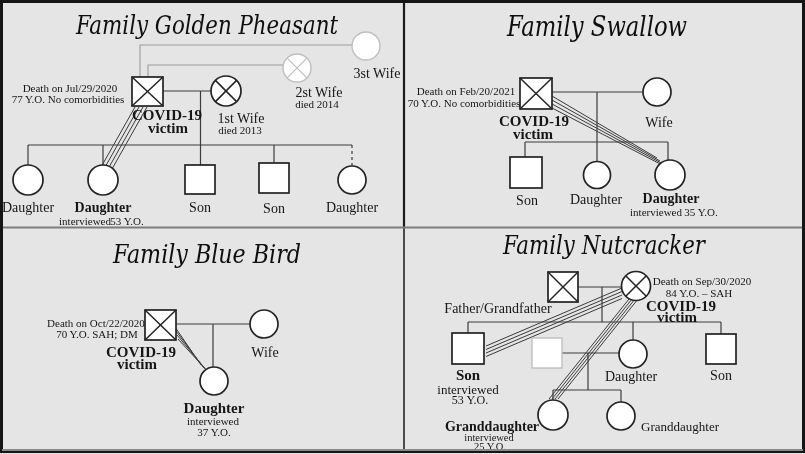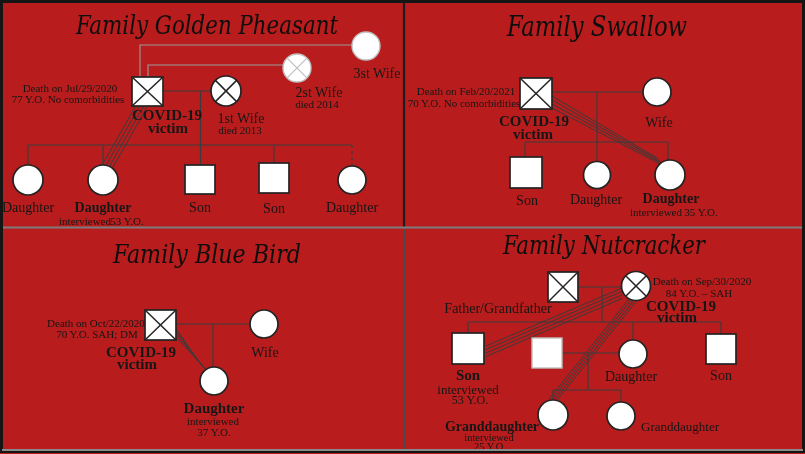--- a/index.html
+++ b/index.html
@@ -1,16 +1,16 @@
 <!DOCTYPE html>
 <html><head>
 <meta charset="utf-8">
 <style>
   html,body{margin:0;padding:0;background:#ffffff;}
-  .page{width:805px;height:454px;background:#b91c1c;position:relative;overflow:hidden;}
+  .page{width:805px;height:454px;background:#e5e5e5;position:relative;overflow:hidden;}
   svg{display:block;}
   .t{font-family:"Liberation Serif","DejaVu Serif",serif;fill:#161616;}
   .t-title{font-family:"DejaVu Serif","Liberation Serif",serif;font-style:italic;fill:#0e0e0e;}
   .b{font-weight:bold;}
   .mid{text-anchor:middle;}
   .fs10{font-size:10.5px;}
   .fs11{font-size:11px;}
   .fs12{font-size:12px;}
   .fs13{font-size:13px;}
   .fs14{font-size:14px;}

